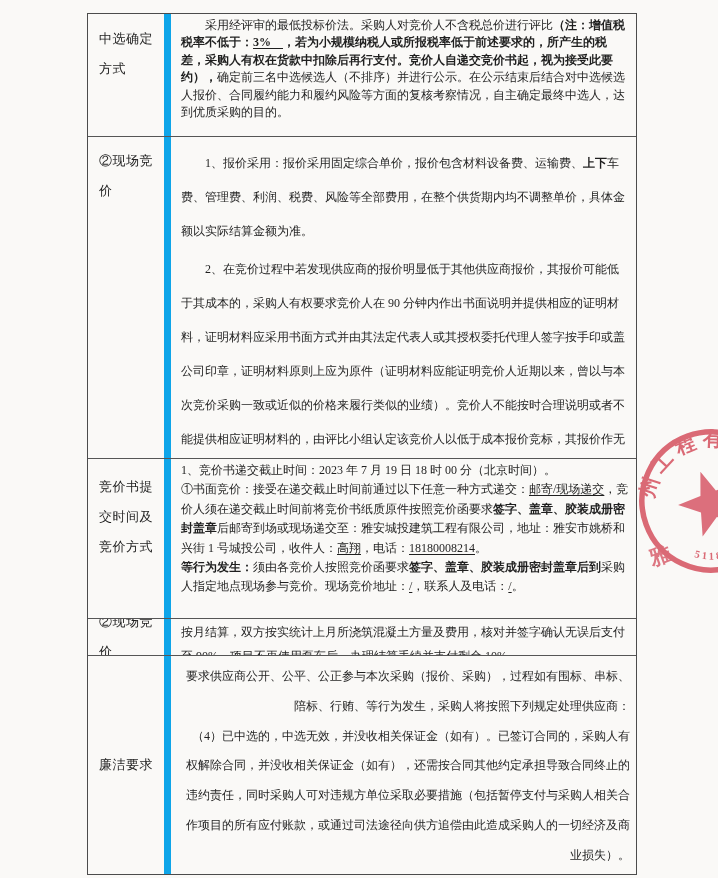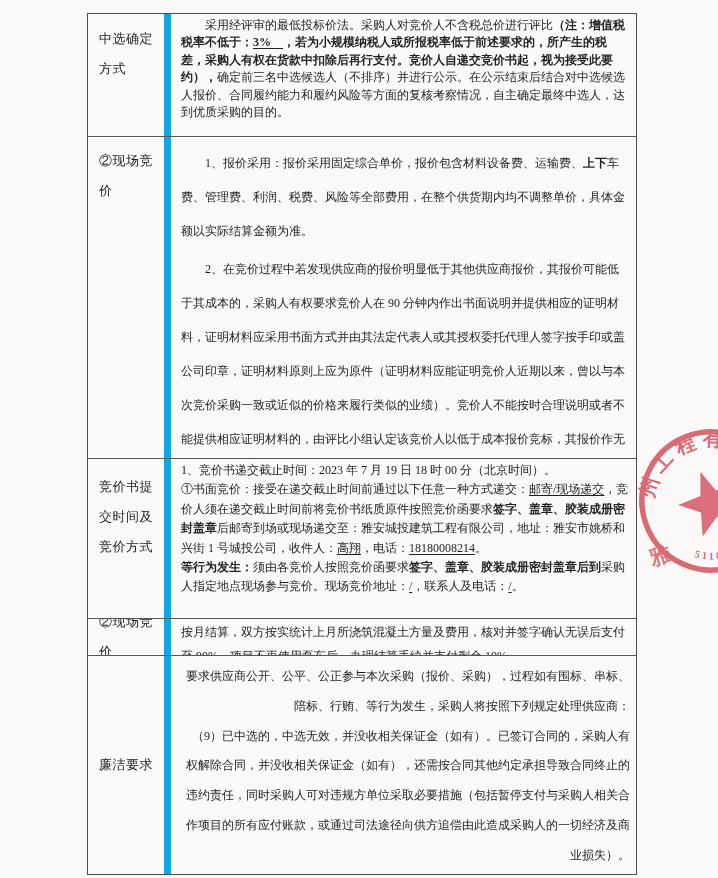--- a/index.html
+++ b/index.html
@@ -89,21 +89,21 @@
       <div class="t-row r3">
         <div class="cell cell-label">②现场竞价</div>
         <div class="cell cell-content">
           <p class="para"><span>按月结算，双方按实统计上月所浇筑混凝土方量及费用，核对并签字确认无误后支付至 90%。项目不再使用泵车后，办理结算手续并支付剩余 10%。</span></p>
         </div>
       </div>
       <div class="t-row r4">
         <div class="cell cell-label">廉洁要求</div>
         <div class="cell cell-content">
           <p class="para"><span>要求供应商公开、公平、公正参与本次采购（报价、采购），过程如有围标、串标、陪标、行贿、等行为发生，采购人将按照下列规定处理供应商：</span></p>
-          <p class="para"><span>（9）已中选的，中选无效，并没收相关保证金（如有）。已签订合同的，采购人有权解除合同，并没收相关保证金（如有），还需按合同其他约定承担导致合同终止的违约责任，同时采购人可对违规方单位采取必要措施（包括暂停支付与采购人相关合作项目的所有应付账款，或通过司法途径向供方追偿由此造成采购人的一切经济及商业损失）。</span></p>
+          <p class="para"><span>（4）已中选的，中选无效，并没收相关保证金（如有）。已签订合同的，采购人有权解除合同，并没收相关保证金（如有），还需按合同其他约定承担导致合同终止的违约责任，同时采购人可对违规方单位采取必要措施（包括暂停支付与采购人相关合作项目的所有应付账款，或通过司法途径向供方追偿由此造成采购人的一切经济及商业损失）。</span></p>
         </div>
       </div>
     </div>
 
   <svg class="seal" viewBox="0 0 170 170" xmlns="http://www.w3.org/2000/svg">
     <defs>
       <path id="arcTop" d="M 29,103 A 58,58 0 1 1 141,103" fill="none"></path>
       <path id="arcBottom" d="M 30,104 A 58,58 0 0 0 140,104" fill="none"></path>
     </defs>
     <g transform="rotate(-20 85 85)" fill="#dd5f6e">

